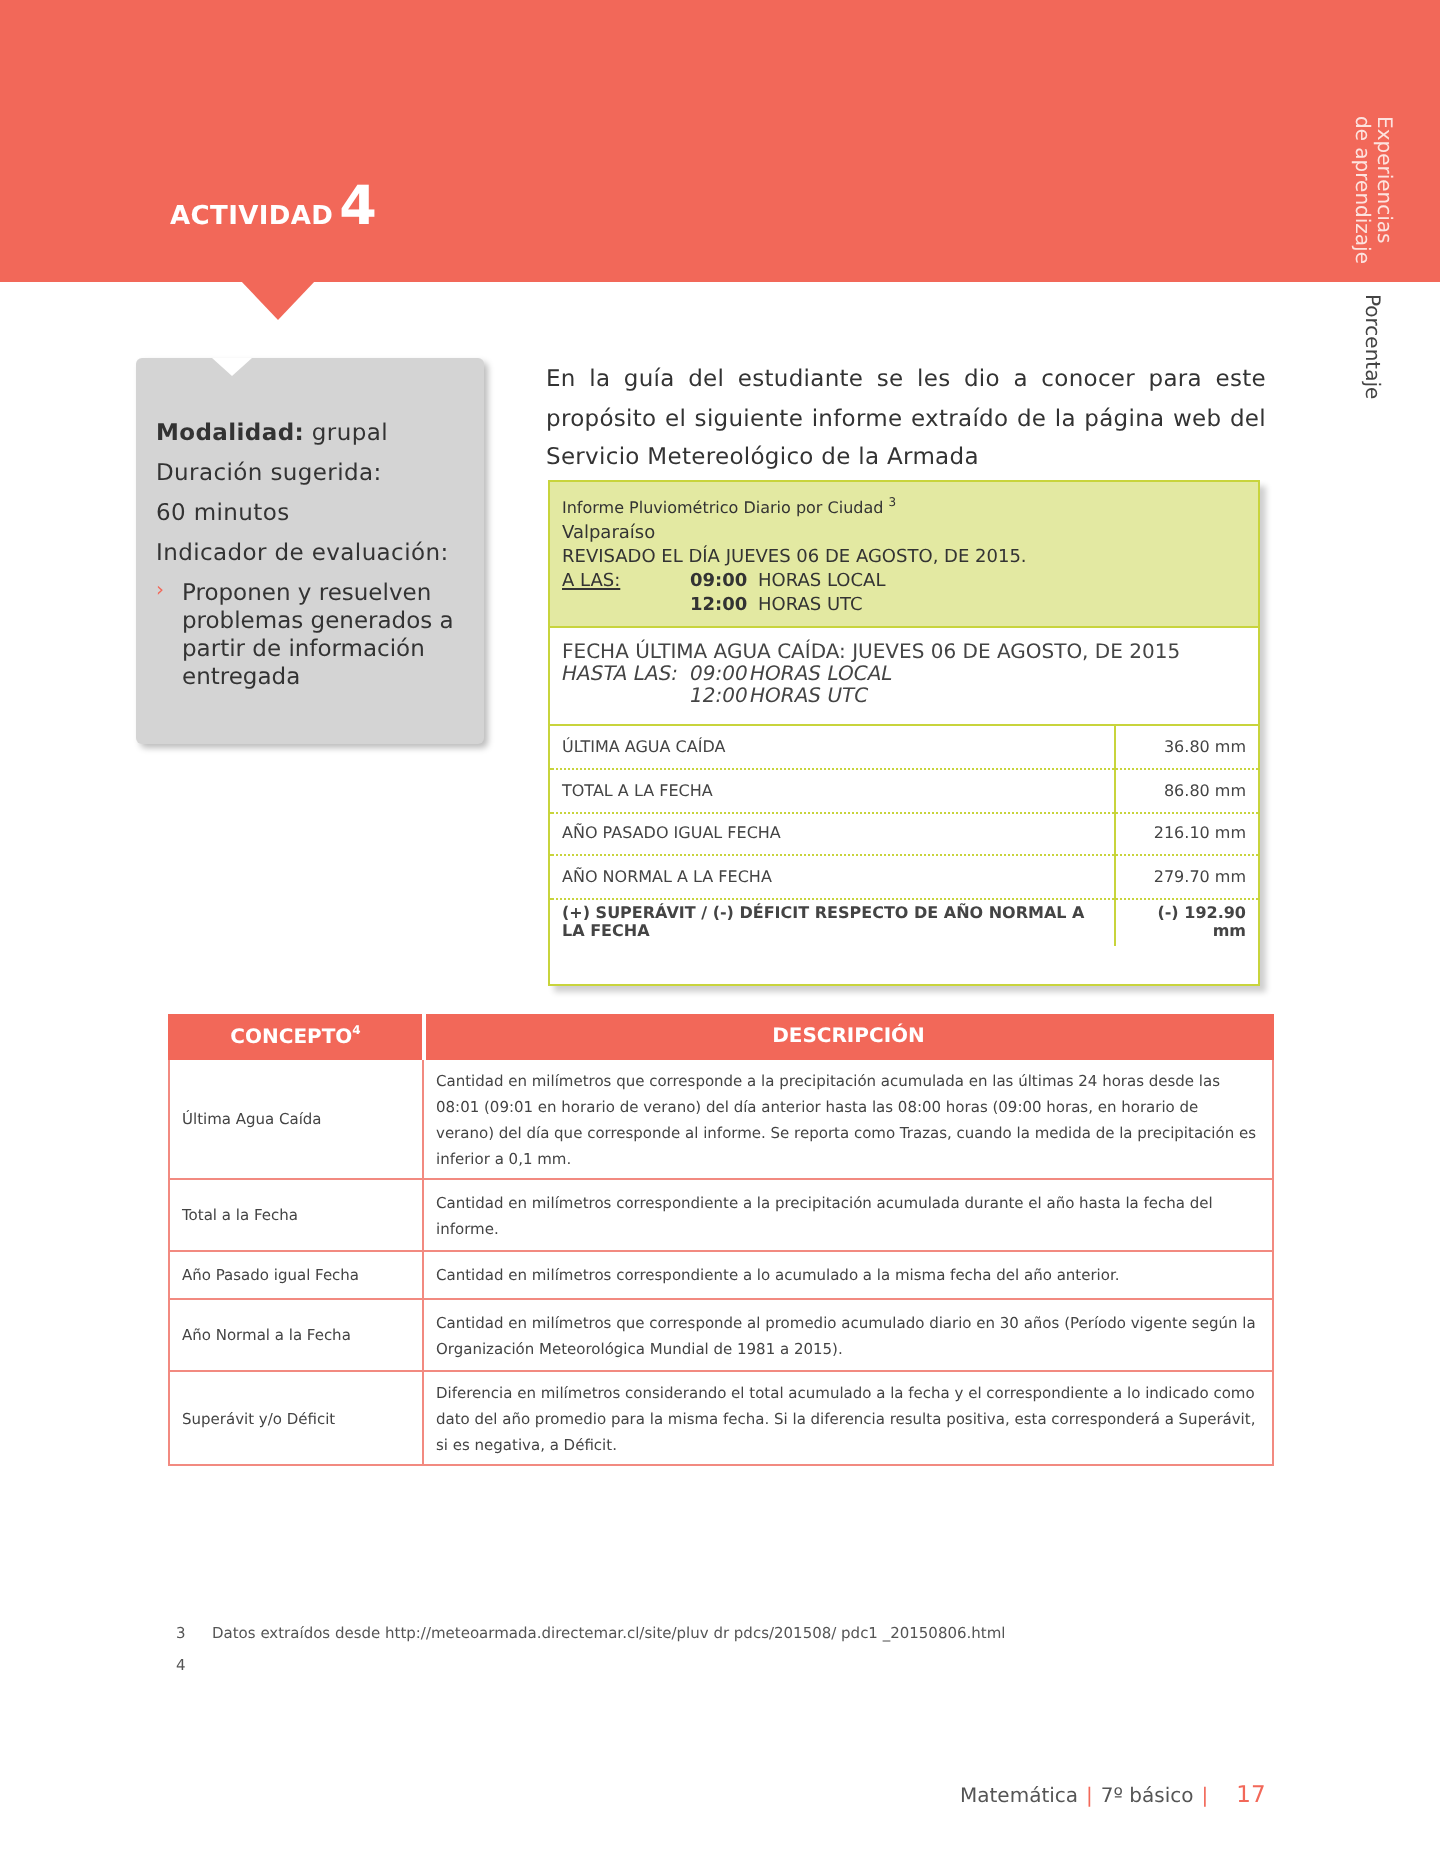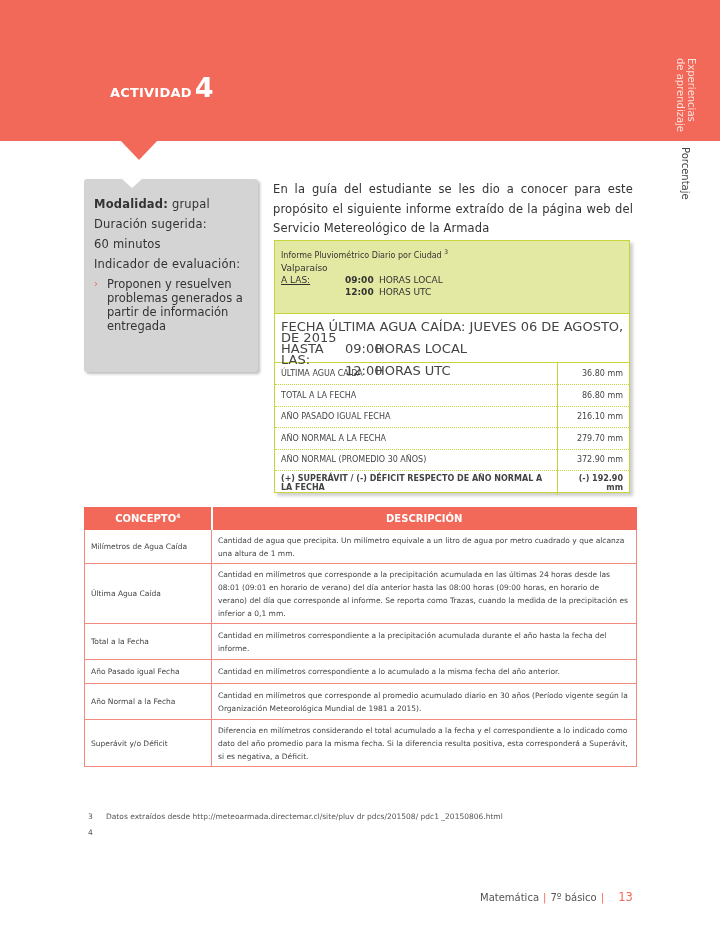--- a/index.html
+++ b/index.html
@@ -2,49 +2,49 @@
 <html><head>
 <meta charset="utf-8">
 <style>
   * { box-sizing: border-box; margin: 0; padding: 0; }
   html, body { width: 720px; height: 935px; background: #ffffff; overflow: hidden; }
   body { position: relative; font-family: "DejaVu Sans", sans-serif; color: #3a3a3a; }
 
   .header-band { position: absolute; left: 0; top: 0; width: 720px; height: 141px; background: #f26859; }
   .header-notch { position: absolute; left: 120px; top: 140px; width: 0; height: 0;
     border-left: 19px solid transparent; border-right: 19px solid transparent; border-top: 20px solid #f26859; }
-  .activity-title { position: absolute; left: 85px; top: 72px; color: #ffffff; font-family: "DejaVu Sans", sans-serif; font-weight: bold; margin-left: 25px; }
+  .activity-title { position: absolute; left: 85px; top: 88px; color: #ffffff; font-family: "DejaVu Sans", sans-serif; font-weight: bold; }
   .activity-title .word { font-size: 13px; letter-spacing: 0.2px; }
   .activity-title .num { font-size: 27px; margin-left: 3px; }
   .vtext { position: absolute; writing-mode: vertical-rl; font-size: 10px; line-height: 11px; white-space: nowrap; }
   .vtext.white { color: #fde3df; left: 675px; top: 58px; }
   .vtext.dark { color: #444; left: 680px; top: 147px; font-size: 10px; }
 
-  .info-card { position: absolute; left: 84px; top: 179px; width: 174px; height: 193px; background: #d4d4d4;
-    border-radius: 3px; box-shadow: 2px 2px 3px #bdbdbd; padding: 18px 0 0 10px; font-size: 11.5px; color: #333; }
+  .info-card { position: absolute; left: 68px; top: 179px; width: 174px; height: 193px; background: #d4d4d4;
+    border-radius: 3px; box-shadow: 2px 2px 3px #bdbdbd; padding: 30px 0 0 10px; font-size: 11.5px; color: #333; }
   .info-card .notch { position: absolute; left: 38px; top: 0; width: 0; height: 0;
     border-left: 10px solid transparent; border-right: 10px solid transparent; border-top: 9px solid #ffffff; }
   .info-card p { margin-bottom: 6px; letter-spacing: 0.2px; }
   .info-card .b { font-weight: bold; }
   .info-card .bullet-row { display: flex; line-height: 14px; }
   .info-card .bullet { color: #f26859; width: 13px; flex: none; font-size: 10px; }
 
   .intro { position: absolute; left: 273px; top: 180px; width: 360px; font-size: 11.5px; line-height: 19.5px; text-align: justify; color: #333; letter-spacing: 0.15px; }
 
   .report { position: absolute; left: 274px; top: 240px; width: 356px; height: 253px; border: 1.5px solid #c8d43c;
     box-shadow: 3px 3px 3px #cfcfcf; background: #fff; }
   .report-head { background: #e3e9a2; height: 73px; padding: 5px 0 0 6px; font-size: 8.5px; line-height: 12px; color: #333; border-bottom: 1.5px solid #c8d43c; }
   .report-head .big { font-size: 9px; }
   .report-head .row { display: flex; }
   .report-head .lab { width: 64px; text-decoration: underline; }
   .report-head .t { width: 34px; font-weight: bold; }
   .report-head .title-line { font-size: 8px; }
   .report-head .title-line sup { font-size: 6px; }
-  .report-sub { height: 49px; padding: 7px 0 0 6px; font-size: 13px; line-height: 11px; color: #444; border-bottom: 1.5px solid #c8d43c; }
-  .report-sub .row { display: flex; }
+  .report-sub { height: 49px; padding: 7px 0 0 6px; font-size: 10px; line-height: 11px; color: #444; border-bottom: 1.5px solid #c8d43c; }
+  .report-sub .row { display: flex; font-style: italic; }
   .report-sub .lab { width: 64px; }
   .report-sub .t { width: 30px; }
   .report-table { width: 100%; border-collapse: collapse; font-size: 8px; color: #444; }
   .report-table td { height: 21.5px; border-bottom: 1px dotted #c8d43c; padding: 0 6px; }
   .report-table tr:last-child td { border-bottom: none; height: 24px; font-weight: bold; }
   .report-table td.val { text-align: right; border-left: 1px solid #c8d43c; width: 72px; }
 
   .concept-table { position: absolute; left: 84px; top: 507px; width: 553px; border-collapse: collapse; font-size: 7.5px; color: #444; }
   .concept-table th { background: #f26859; color: #fff; font-size: 10px; font-weight: bold; height: 22px; border: 1px solid #f26859; }
   .concept-table th.c1 { width: 127px; border-right: 2px solid #fff; }
@@ -86,20 +86,21 @@
     <span>Proponen y resuelven problemas generados a partir de información entregada</span>
   </div>
 </div>
 
 <div class="intro">En la guía del estudiante se les dio a conocer para este propósito el siguiente informe extraído de la página web del Servicio Metereológico de la Armada</div>
 
 <div class="report">
   <div class="report-head">
     <div class="title-line"><span>Informe Pluviométrico Diario por Ciudad</span> <sup>3</sup></div>
     <div class="big">Valparaíso</div>
+    <div class="big">REVISADO EL DÍA JUEVES 06 DE AGOSTO, DE 2015.</div>
     <div class="row big">
       <span class="lab">A LAS:</span>
       <span class="t">09:00</span>
       <span>HORAS LOCAL</span>
     </div>
     <div class="row big">
       <span class="lab"></span>
       <span class="t">12:00</span>
       <span>HORAS UTC</span>
     </div>
@@ -129,41 +130,33 @@
         </tr>
     <tr>
           <td>AÑO PASADO IGUAL FECHA</td>
           <td class="val">216.10 mm</td>
         </tr>
     <tr>
           <td>AÑO NORMAL A LA FECHA</td>
           <td class="val">279.70 mm</td>
         </tr>
     <tr>
-          <td>AÑO NORMAL (PROMEDIO 30 AÑOS)</td>
-          <td class="val">372.90 mm</td>
-        </tr>
-    <tr>
           <td>(+) SUPERÁVIT / (-) DÉFICIT RESPECTO DE AÑO NORMAL A LA FECHA</td>
           <td class="val">(-) 192.90 mm</td>
         </tr>
   </tbody>
     </table>
 </div>
 
 <table class="concept-table">
   <tbody>
       <tr>
     <th class="c1"><span>CONCEPTO</span><sup>4</sup></th>
     <th>DESCRIPCIÓN</th>
   </tr>
-  <tr style="height:34px">
-        <td class="c1">Milímetros de Agua Caída</td>
-        <td>Cantidad de agua que precipita. Un milímetro equivale a un litro de agua por metro cuadrado y que alcanza una altura de 1 mm.</td>
-      </tr>
   <tr style="height:60px">
         <td class="c1">Última Agua Caída</td>
         <td>Cantidad en milímetros que corresponde a la precipitación acumulada en las últimas 24 horas desde las 08:01 (09:01 en horario de verano) del día anterior hasta las 08:00 horas (09:00 horas, en horario de verano) del día que corresponde al informe. Se reporta como Trazas, cuando la medida de la precipitación es inferior a 0,1 mm.</td>
       </tr>
   <tr style="height:36px">
         <td class="c1">Total a la Fecha</td>
         <td>Cantidad en milímetros correspondiente a la precipitación acumulada durante el año hasta la fecha del informe.</td>
       </tr>
   <tr style="height:24px">
         <td class="c1">Año Pasado igual Fecha</td>
@@ -184,14 +177,14 @@
   <div class="fn">
       <span class="n">3</span>
       <span>Datos extraídos desde http://meteoarmada.directemar.cl/site/pluv dr pdcs/201508/ pdc1 _20150806.html</span>
     </div>
   <div class="fn">
       <span class="n">4</span>
     </div>
 </div>
 
 <div class="footer">
-  <span>Matemática</span><span class="sep">|</span><span>7º básico</span><span class="sep">|</span><span class="page">13</span>
+  <span>Matemática</span><span class="sep">|</span><span>7º básico</span><span class="sep">|</span><span class="page">17</span>
 </div>
 
 </body></html>

